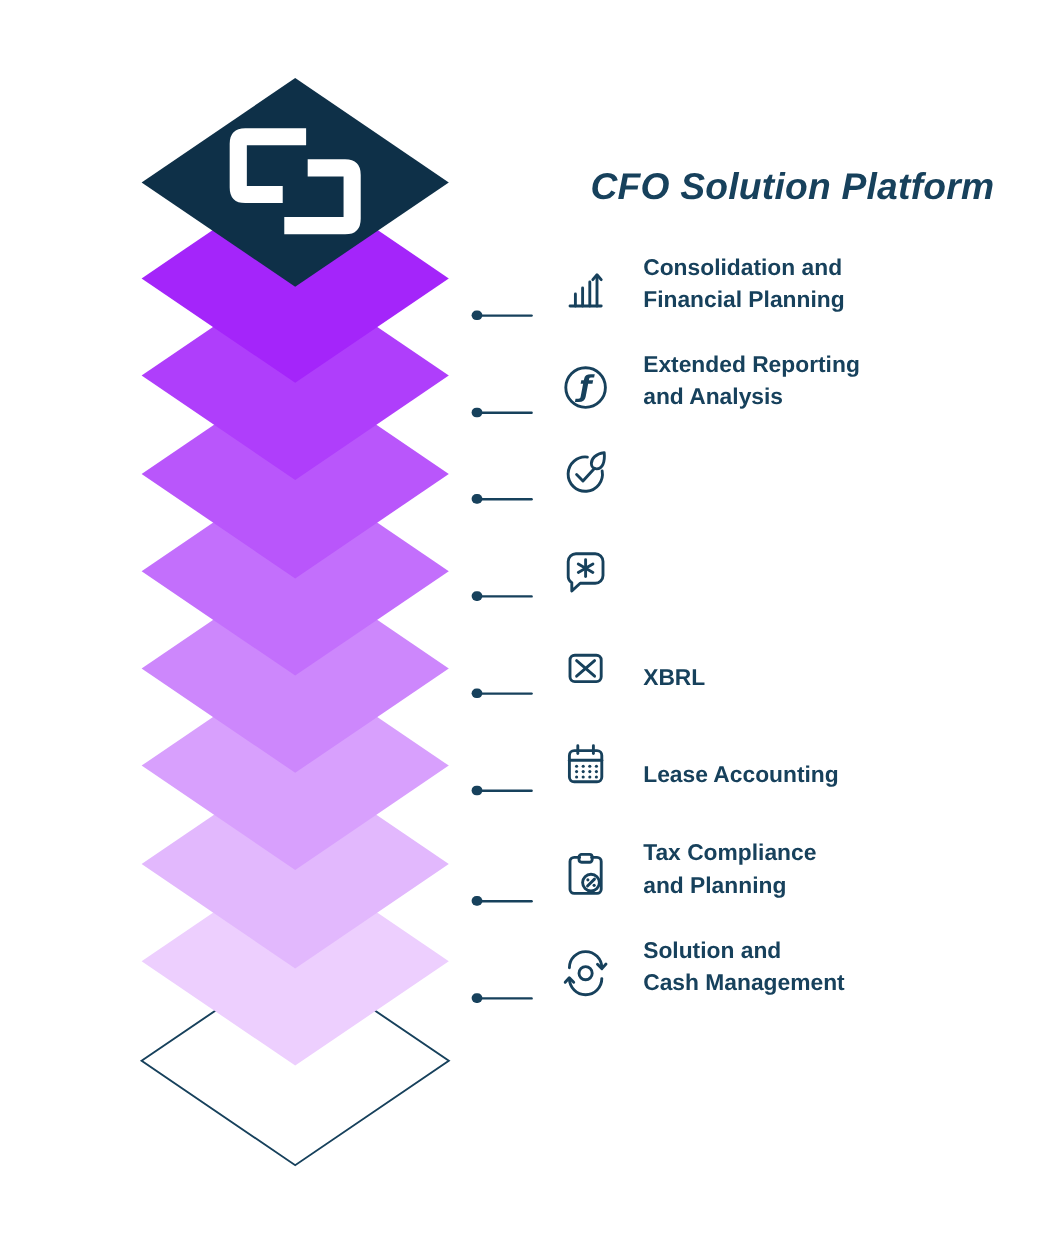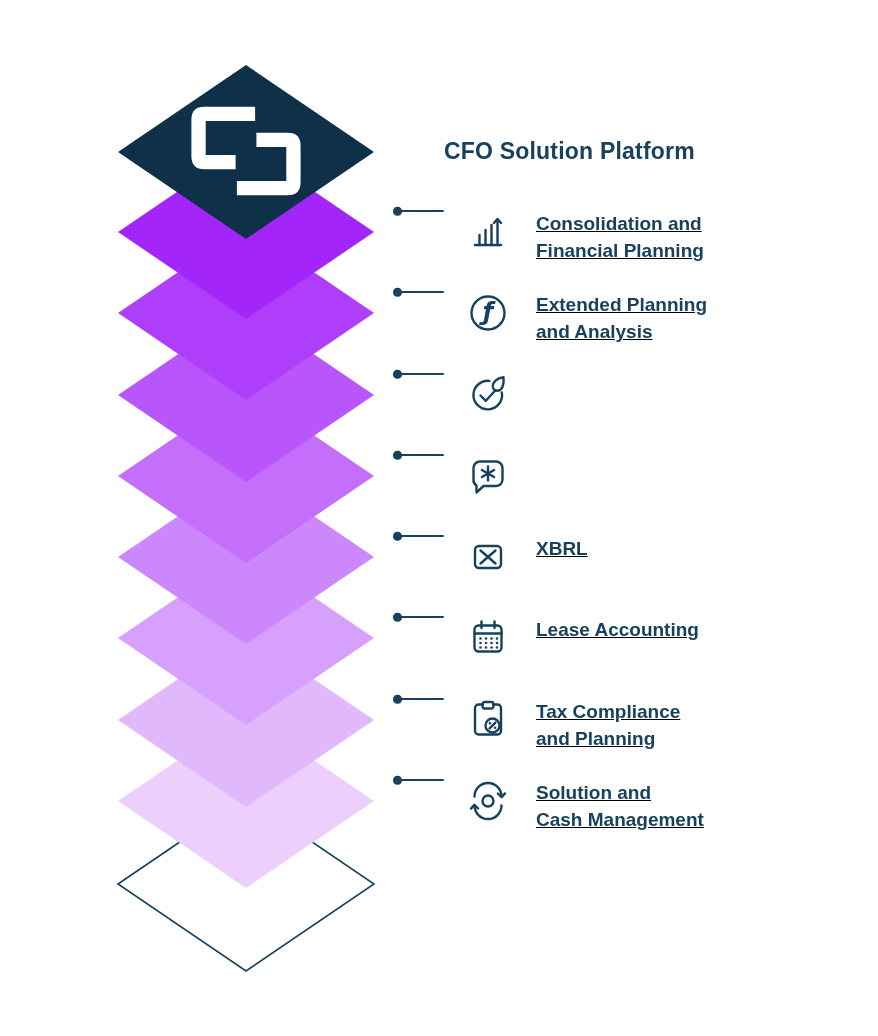--- a/index.html
+++ b/index.html
@@ -9,33 +9,33 @@
     width: 878px;
     height: 1036px;
     background: var(--background, #ffffff);
     font-family: "Liberation Sans", "DejaVu Sans", sans-serif;
     overflow: hidden;
   }
   .stack-svg { position: absolute; left: 0; top: 0; }
   .outline-diamond { fill: none; stroke: var(--navy); stroke-width: 1.6; }
   .page-title {
     position: absolute;
-    left: 444px;
+    left: 492px;
     top: 138px;
-    font-size: 23px;
+    font-size: 31px;
     font-weight: 700;
     letter-spacing: 0.2px;
     color: var(--navy);
+    font-style: italic;
   }
   .feature-row {
     position: absolute;
     left: 394px;
     display: flex;
-    align-items: flex-start;
-    text-decoration: underline;
+    align-items: flex-end;
   }
   .connector {
     position: relative;
     width: 50px;
     height: 2.4px;
     background: var(--navy);
     border-radius: 2px;
     flex: none;
   }
   .connector::before {
@@ -120,21 +120,21 @@
   </div>
 
   <div class="feature-row" style="top:291px">
     <span class="connector"></span>
     <span class="ficon">
       <svg viewBox="0 0 44 44" class="fi">
         <circle cx="22" cy="22" r="16.5"></circle>
         <text x="22" y="29" font-size="24" text-anchor="middle">ƒ</text>
       </svg>
     </span>
-    <span class="label">Extended Planning
+    <span class="label">Extended Reporting
 and Analysis</span>
   </div>
 
   <div class="feature-row" style="top:373px">
     <span class="connector"></span>
     <span class="ficon">
       <svg viewBox="0 0 44 44" class="fi">
         <path d="M35.8 19.5 A14.3 14.3 0 1 1 23.5 7.9"></path>
         <path d="M14.5 22.5 L19.8 27.8 L29.5 17.2"></path>
         <path d="M37.5 4.2 C30.5 5.2 26.8 9.2 26.8 13.2 C26.8 15.8 28.6 17.7 31.2 17.7 C36 17.7 38.3 12.2 37.5 4.2 Z"></path>

